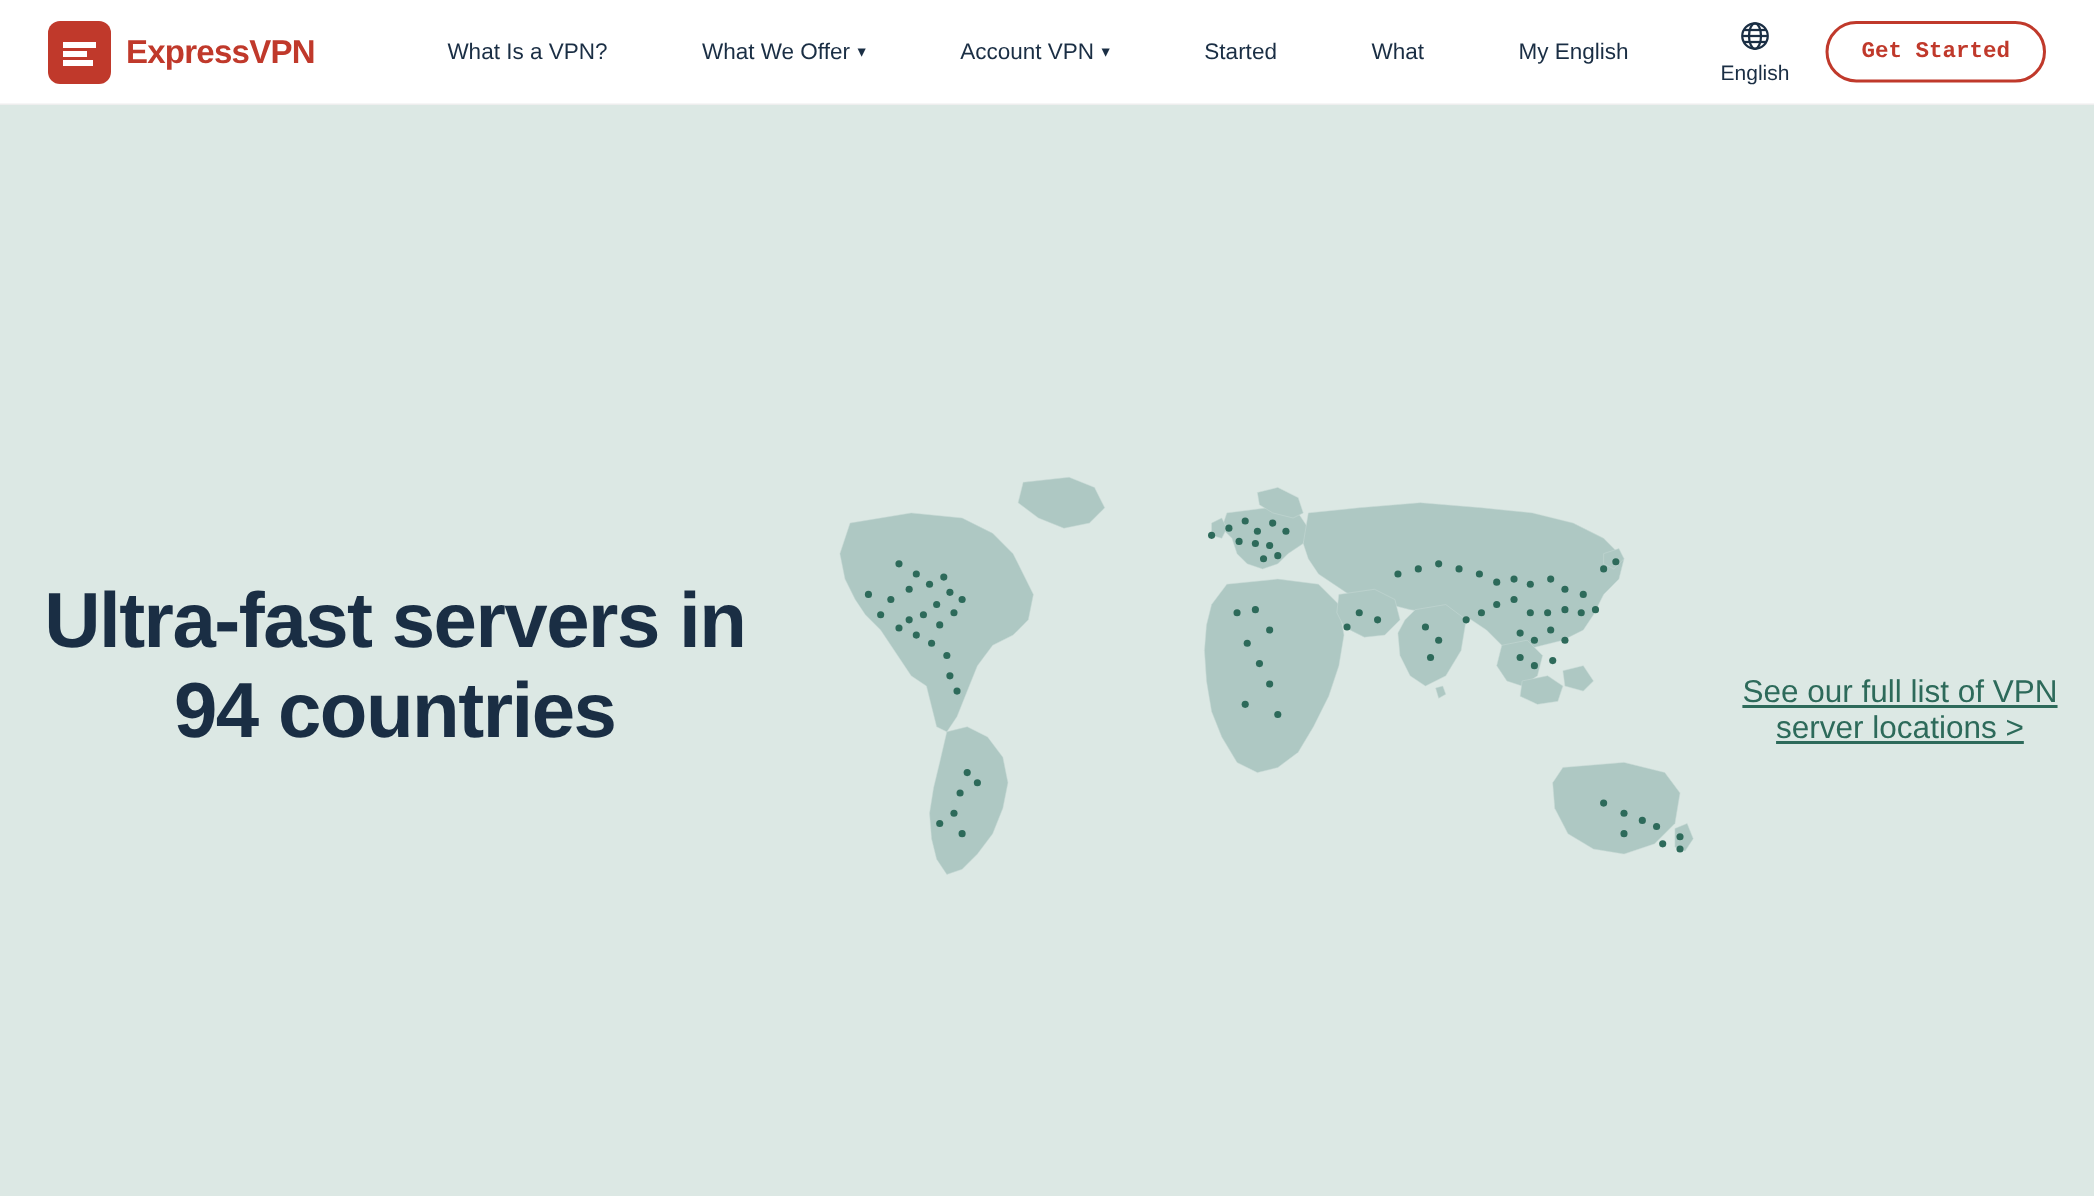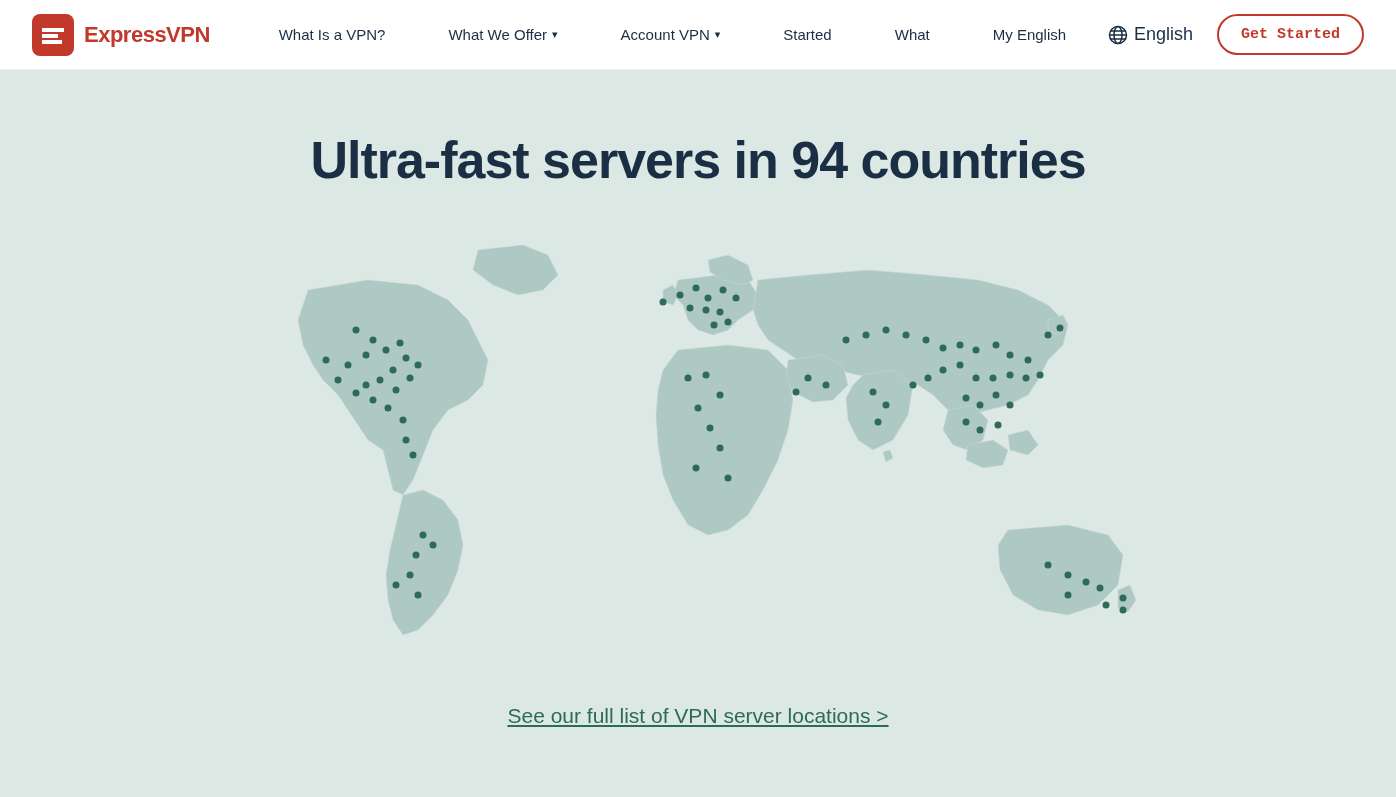--- a/index.html
+++ b/index.html
@@ -61,23 +61,24 @@
     .nav-right {
       display: flex;
       align-items: center;
       gap: 24px;
     }
     .lang-selector {
       display: flex;
       align-items: center;
       gap: 6px;
       cursor: pointer;
-      font-size: 18px;
+      font-size: 14px;
       color: #1a2e44;
       font-weight: 500;
+      flex-direction: column;
     }
     .globe-icon {
       width: 20px;
       height: 20px;
     }
     .get-started-btn {
       background: transparent;
       border: 2px solid #c0392b;
       color: #c0392b;
       padding: 10px 22px;
@@ -87,21 +88,20 @@
       cursor: pointer;
       font-family: Liberation Mono, monospace;
       transition: background 0.2s, color 0.2s;
     }
 
     
     main {
       background: #dce8e4;
       min-height: 727px;
       display: flex;
-      flex-direction: column;
       align-items: center;
       padding-top: 60px;
     }
     .page-title {
       font-size: 52px;
       font-weight: 800;
       color: #1a2e44;
       text-align: center;
       margin-bottom: 40px;
       letter-spacing: -1px;

